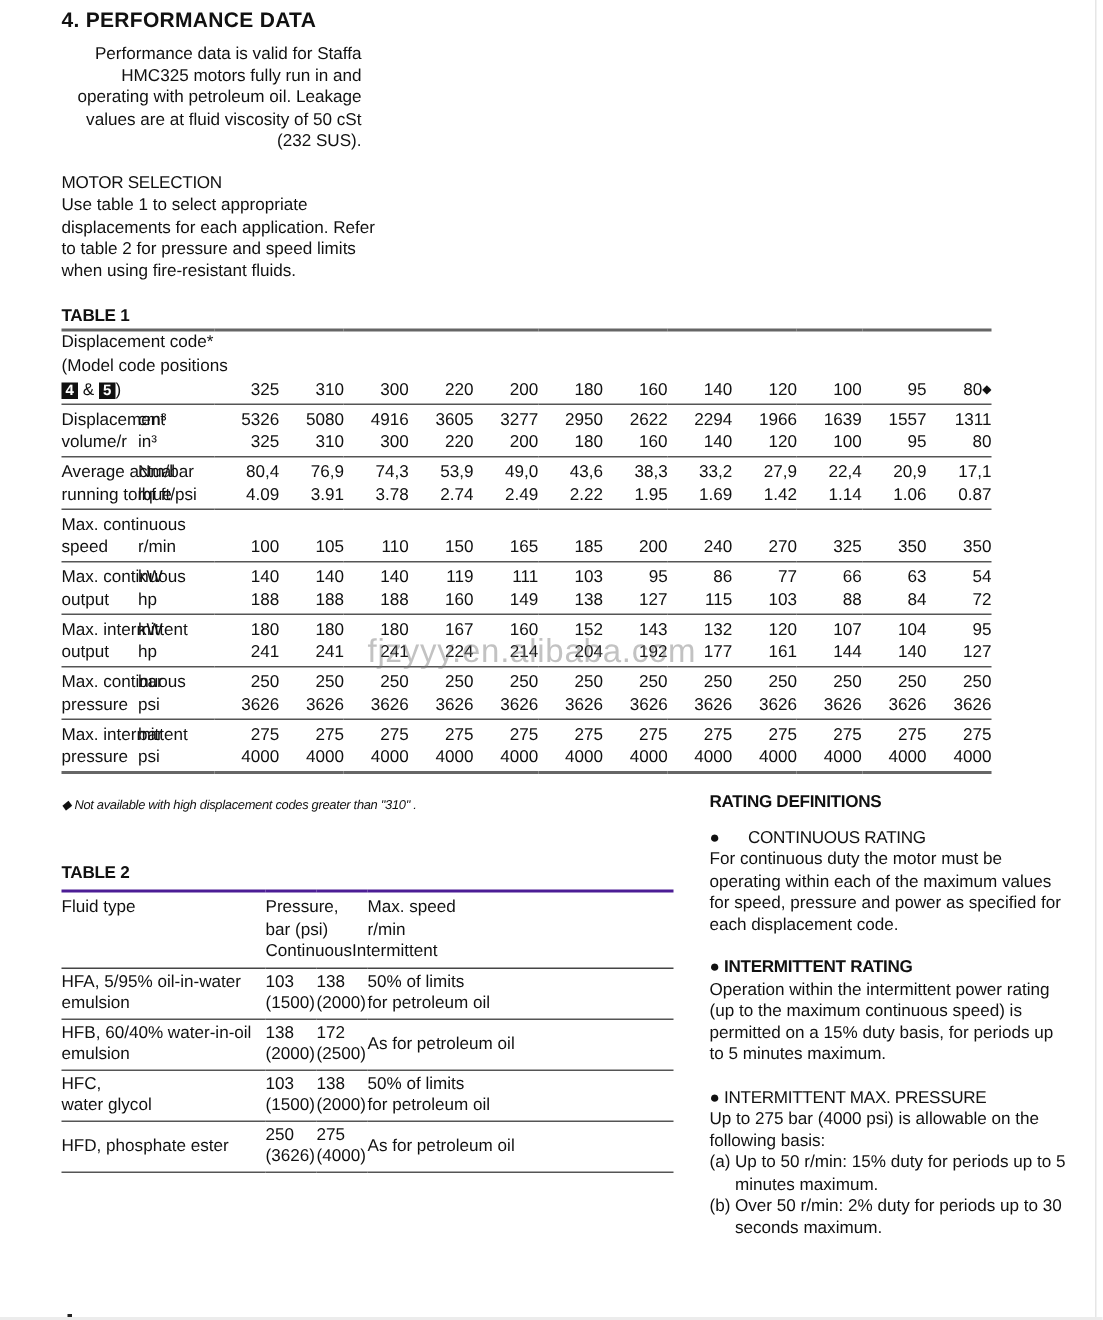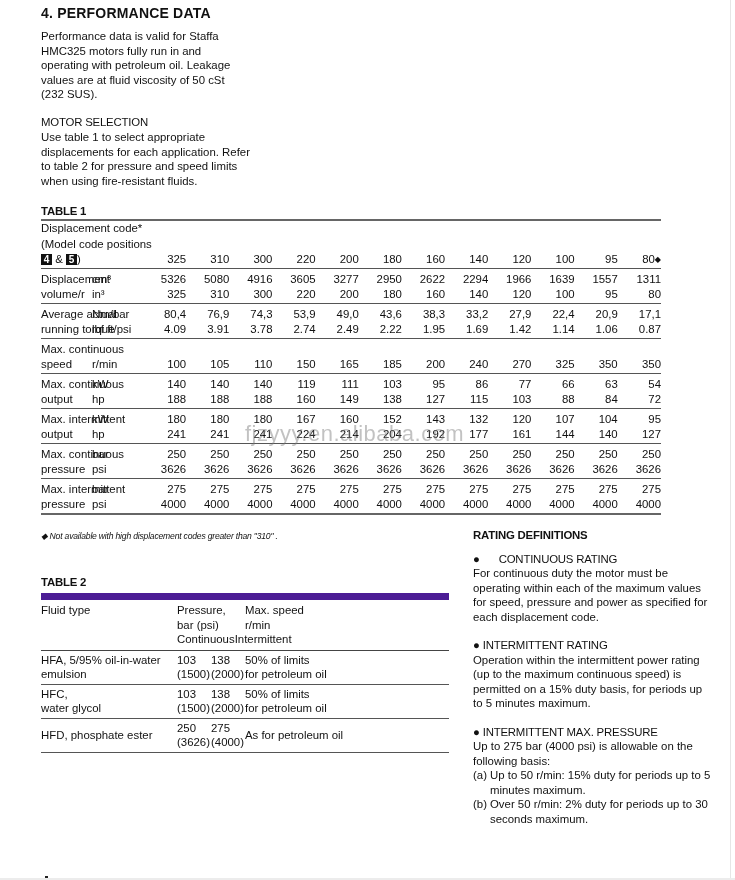--- a/index.html
+++ b/index.html
@@ -3,42 +3,42 @@
   <meta charset="utf-8">
   <style>
     html, body { margin: 0; padding: 0; background: #ffffff; }
     body {
       width: 735px; height: 880px; position: relative; overflow: hidden;
       font-family: "Liberation Sans", sans-serif; color: #111; font-size: 11.4px;
     }
     .page-edge { position: absolute; right: 4px; top: 0; bottom: 0; width: 1px; background: #e6e6e6; }
     .bottom-edge { position: absolute; left: 0; right: 0; bottom: 0; height: 2px; background: #ececec; }
     .title { position: absolute; left: 41px; top: 5px; font-size: 14px; font-weight: bold; letter-spacing: 0.2px; }
-    .intro { position: absolute; left: 41px; top: 29px; width: 200px; line-height: 14.5px; }
+    .intro { position: absolute; left: 41px; top: 29px; width: 200px; line-height: 14.5px; text-align: right; }
     .sel-h { position: absolute; left: 41px; top: 116px; font-weight: normal; letter-spacing: -0.2px; }
     .sel-p { position: absolute; left: 41px; top: 130px; width: 215px; line-height: 14.5px; }
     .t1-h { position: absolute; left: 41px; top: 205px; font-weight: bold; letter-spacing: -0.2px; }
 
     table.t1 { position: absolute; left: 41px; top: 219px; width: 620px; border-collapse: collapse; table-layout: fixed; }
     table.t1 td { padding: 0; height: 15.5px; line-height: 15.5px; white-space: nowrap; vertical-align: bottom; }
     table.t1 td.lab { width: 102px; }
     table.t1 td.unit { width: 76px; }
     table.t1 td.num { text-align: right; }
     table.t1 tr.top td { border-top: 2px solid #666; }
     table.t1 tr.grp-end td { border-bottom: 1.5px solid #555; }
     table.t1 tr.last td { border-bottom: 2px solid #666; }
     table.t1 tr.gap td { padding-top: 3px; }
     .sq { display: inline-block; background: #111; color: #fff; font-weight: bold; font-size: 10px; line-height: 11px; width: 11px; text-align: center; }
     .diamond { font-size: 8px; vertical-align: 1px; }
 
     .foot { position: absolute; left: 41px; top: 530px; font-size: 8.6px; font-style: italic; line-height: 13.5px; letter-spacing: -0.2px; }
     .t2-h { position: absolute; left: 41px; top: 576px; font-weight: bold; letter-spacing: -0.2px; }
     table.t2 { position: absolute; left: 41px; top: 593px; width: 408px; border-collapse: collapse; table-layout: fixed; }
     table.t2 td { padding: 0; line-height: 14.5px; vertical-align: middle; }
-    table.t2 tr.hdr td { border-top: 7px solid #4c1d95; padding-top: 3px; padding-bottom: 3px; border-bottom: 1.5px solid #444; vertical-align: top; }
+    table.t2 tr.hdr td { border-top: 2px solid #4c1d95; padding-top: 3px; padding-bottom: 3px; border-bottom: 1.5px solid #444; vertical-align: top; }
     table.t2 tr.row td { padding-top: 2px; padding-bottom: 2px; border-bottom: 1.5px solid #555; }
     table.t2 td.c1 { width: 136px; }
     table.t2 td.c2 { width: 68px; }
     table.t2 td.c3 { width: 68px; }
 
     .rd { position: absolute; left: 473px; top: 528px; width: 240px; line-height: 14.5px; }
     .rd-h { font-weight: bold; letter-spacing: -0.2px; margin-bottom: 9px; }
     .rd-sub { letter-spacing: -0.2px; }
     .rd-p { margin-bottom: 14px; }
     .rd-list { margin: 0; padding: 0; list-style: none; }
@@ -340,20 +340,31 @@
         </td>
         <td class="c2">103 (1500)</td>
         <td class="c3">138 (2000)</td>
         <td class="c4">
           <div>50% of limits</div>
           <div>for petroleum oil</div>
         </td>
       </tr>
       <tr class="row">
         <td class="c1">
+          <div>HFB, 60/40% water-in-oil</div>
+          <div>emulsion</div>
+        </td>
+        <td class="c2">138 (2000)</td>
+        <td class="c3">172 (2500)</td>
+        <td class="c4">
+          <div>As for petroleum oil</div>
+        </td>
+      </tr>
+      <tr class="row">
+        <td class="c1">
           <div>HFC,</div>
           <div>water glycol</div>
         </td>
         <td class="c2">103 (1500)</td>
         <td class="c3">138 (2000)</td>
         <td class="c4">
           <div>50% of limits</div>
           <div>for petroleum oil</div>
         </td>
       </tr>
@@ -371,21 +382,21 @@
 </table>
 
 <div class="rd">
   <div class="rd-h">RATING DEFINITIONS</div>
   <div id="rd-sections">
       <div>
         <div class="rd-sub"><span>●</span><span style="margin-left: 19px;">CONTINUOUS RATING</span></div>
         <div class="rd-p">For continuous duty the motor must be operating within each of the maximum values for speed, pressure and power as specified for each displacement code.</div>
       </div>
       <div>
-        <div class="rd-sub"><span>●</span><span style="margin-left: 3px;">INTERMITTENT RATING</span></div>
+        <div class="rd-sub"><span>●</span><span style="margin-left: 3px; font-weight: bold;">INTERMITTENT RATING</span></div>
         <div class="rd-p">Operation within the intermittent power rating (up to the maximum continuous speed) is permitted on a 15% duty basis, for periods up to 5 minutes maximum.</div>
       </div>
       <div>
         <div class="rd-sub"><span>●</span><span style="margin-left: 3px;">INTERMITTENT MAX. PRESSURE</span></div>
         <div>Up to 275 bar (4000 psi) is allowable on the following basis:</div>
         <ul class="rd-list">
           <li>
             <span class="mk">(a)</span>
             <span>Up to 50 r/min: 15% duty for periods up to 5 minutes maximum.</span>
           </li>

